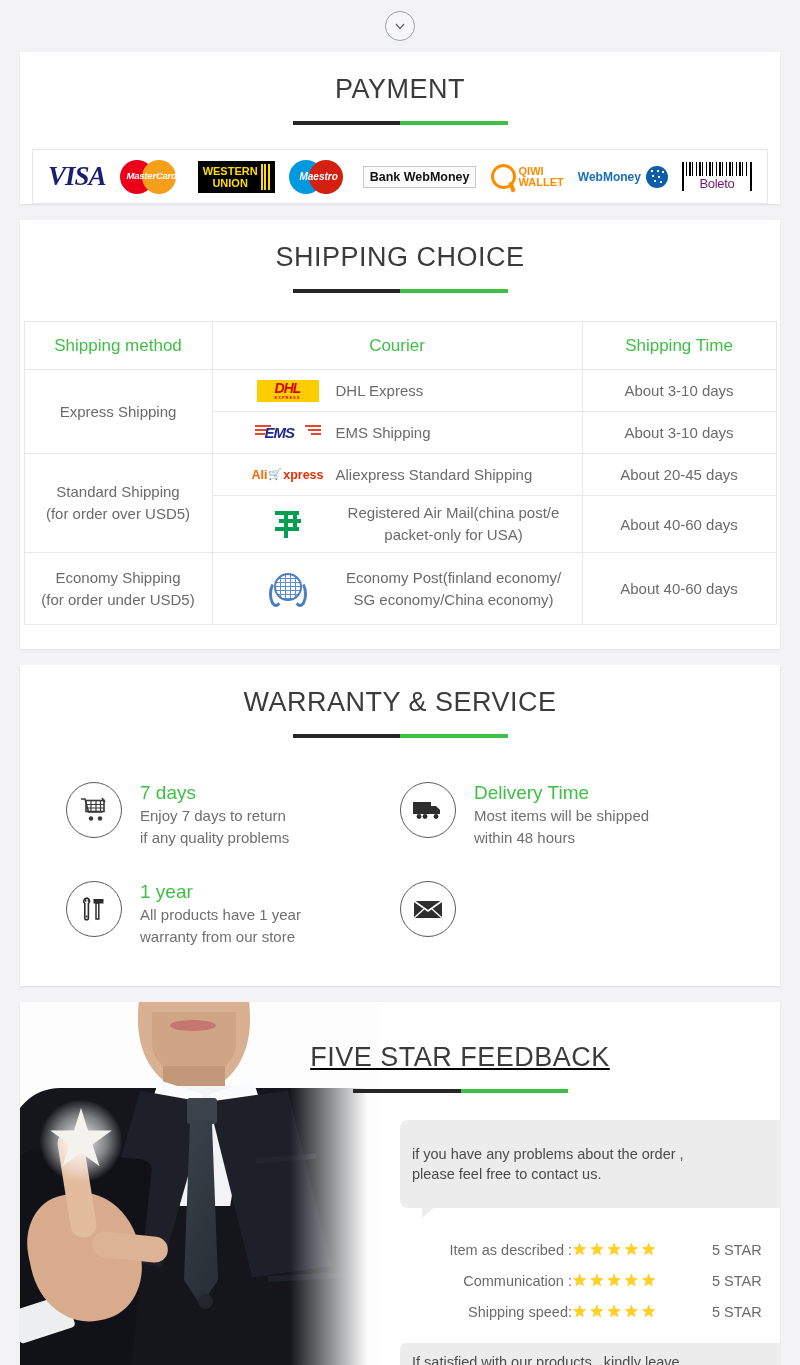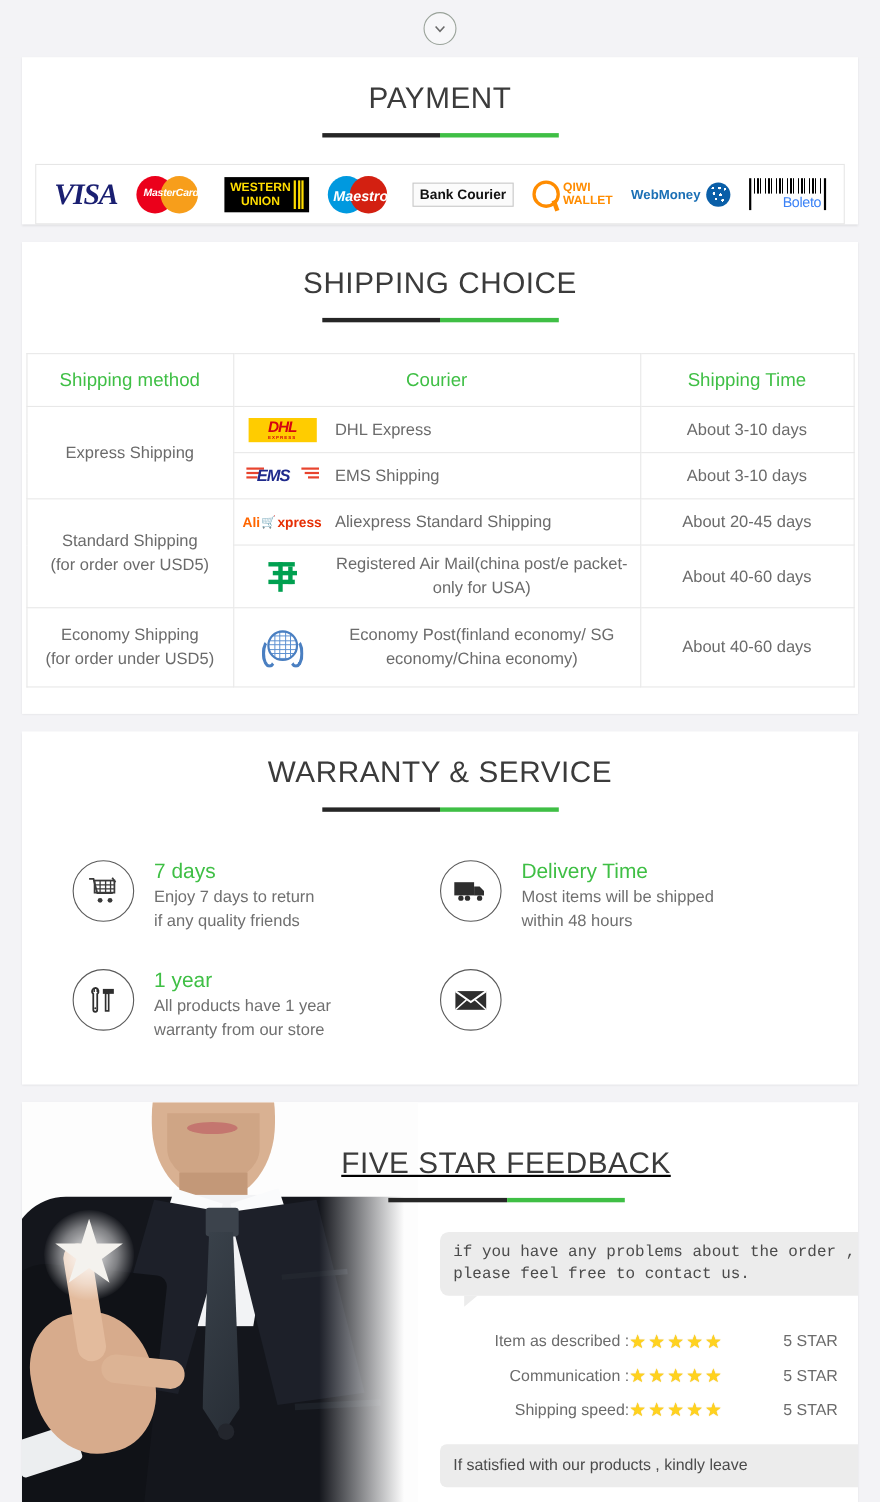--- a/index.html
+++ b/index.html
@@ -90,21 +90,21 @@
   }
   .wu .wt { color:#ffdd00; font-weight:bold; font-size:11px; line-height:12px; text-align:center; }
   .wu .bars { display:flex; gap:1.5px; }
   .wu .bars i { display:block; width:2px; height:26px; background:#ffdd00; }
   .maestro { position:relative; width:60px; height:34px; }
   .maestro .m1, .maestro .m2 { position:absolute; top:0; width:34px; height:34px; border-radius:50%; }
   .maestro .m1 { left:0; background:#0099df; }
   .maestro .m2 { left:20px; background:#d32011; }
   .maestro .mtxt {
     position:absolute; left:0; top:11px; width:60px; text-align:center;
-    color:#fff; font-size:13px; font-style:italic; font-weight:bold; z-index:3;
+    color:#fff; font-size:10px; font-style:italic; font-weight:bold; z-index:3;
   }
   .banktransfer {
     border:1px solid #c8c8c8; background:#fbfbfb;
     padding:3px 6px; font-size:12.5px; font-weight:bold; color:#111;
   }
   .qiwi { display:flex; align-items:center; gap:3px; }
   .qiwi .qmark {
     width:25px; height:25px; border-radius:50%;
     border:3.5px solid #ff8c00; position:relative;
   }
@@ -130,21 +130,21 @@
       radial-gradient(circle at 10px 9px, #fff 1.2px, transparent 1.3px),
       radial-gradient(circle at 6px 13px, #fff 1.2px, transparent 1.3px),
       radial-gradient(circle at 12px 14px, #fff 1.2px, transparent 1.3px);
   }
   .boleto { border-left:2px solid #000; border-right:2px solid #000; padding:0 2px; }
   .boleto .bcode {
     height:14px; width:62px;
     background: repeating-linear-gradient(to right,
       #000 0 1px, #fff 1px 3px, #000 3px 5px, #fff 5px 6px, #000 6px 7px, #fff 7px 10px);
   }
-  .boleto .btxt { font-size:13px; color:#3b82f6; text-align:right; line-height:15px; letter-spacing:-0.3px;}
+  .boleto .btxt { font-size:13px; color:#701a75; text-align:center; line-height:15px; letter-spacing:-0.3px;}
 
   
   .ship-card { padding-bottom: 24px; }
   table.ship {
     width: 752px;
     margin: 28px auto 0 auto;
     border-collapse: collapse;
     table-layout: fixed;
   }
   table.ship th, table.ship td {
@@ -163,21 +163,21 @@
   .col-method { width: 188px; }
   .col-courier { width: 370px; }
   .col-time { width: 194px; }
 
   td.method { font-size: 15px; line-height: 22px; padding: 6px 12px; }
   td.courier {
     text-align: left;
     padding: 6px 10px 6px 6px;
     height: 42px;
   }
-  .courier-inner { display:flex; align-items:center; gap:10px; }
+  .courier-inner { display:flex; align-items:center; gap:10px;margin-left:31px; }
   .courier-logo { width:76px; min-width:76px; display:flex; align-items:center; justify-content:center; }
   .courier-name { line-height: 22px; font-size: 15px; color:#6b6b6b; }
   td.time { font-size:15px; }
 
   
   .dhl { width:62px; height:22px; background:#ffcc00; position:relative; display:flex; flex-direction:column; justify-content:center;}
   .dhl .dtext { font-style:italic; font-weight:bold; color:#d40511; font-size:14px; text-align:center; letter-spacing:-1px; line-height:13px;}
   .dhl .dsub { font-size:4px; color:#d40511; text-align:center; letter-spacing:1px; font-weight:bold;}
   .ems { width:66px; height:24px; position:relative; }
   .ems .etext {
@@ -241,22 +241,22 @@
   .fb-photo {
     position:absolute; left:0; top:0; width:360px; height:390px; overflow:hidden;
     background:#fdfdfd;
   }
   .fb-title { position: relative; z-index: 5; text-decoration: underline; }
   .fb-title .sec-title { padding-top: 40px; padding-left: 120px; }
   .fb-title .title-rule { margin-left: calc(50% + 60px - 107px); }
 
   .fb-right { position:absolute; left:380px; top:118px; width:398px; z-index:5; }
   .bubble {
-    background:#ececec; border-radius:8px; padding:9px 12px;
-    color:#4b4b4b; font-size:14.5px; line-height:20px; position:relative;font-family:Liberation Mono, monospace;
+    background:#ececec; border-radius:8px; padding:24px 12px;
+    color:#4b4b4b; font-size:14.5px; line-height:20px; position:relative;
   }
   .bubble:after {
     content:''; position:absolute; left:22px; bottom:-10px;
     border-width:10px 12px 0 0; border-style:solid;
     border-color:#ececec transparent transparent transparent;
   }
   .ratings { margin-top: 26px; }
   .rate-row {
     display:flex; align-items:center; height:31px;text-align:right;
   }
@@ -350,21 +350,21 @@
 
       <div class="logo">
         <div class="maestro">
           <span class="m1"></span>
             <span class="m2"></span>
           <span class="mtxt">Maestro</span>
         </div>
       </div>
 
       <div class="logo">
-        <span class="banktransfer">Bank Courier</span>
+        <span class="banktransfer">Bank WebMoney</span>
       </div>
 
       <div class="logo">
         <div class="qiwi">
           <span class="qmark"></span>
           <span class="qt">
             <span>QIWI</span>
             <span>WALLET</span>
           </span>
         </div>
@@ -522,21 +522,21 @@
             <rect x="7" y="4.5" width="18" height="11" fill="none" stroke="#3a3a3a" stroke-width="1.6"></rect>
             <path d="M7 8.5 h18 M7 12 h18 M12 4.5 v11 M17 4.5 v11 M21.5 4.5 v11" stroke="#3a3a3a" stroke-width="1.2"></path>
             <path d="M23 2 L26 6" stroke="#3a3a3a" stroke-width="1.6"></path>
             <circle cx="12" cy="22.5" r="2.2" fill="#3a3a3a"></circle>
             <circle cx="21" cy="22.5" r="2.2" fill="#3a3a3a"></circle>
           </svg>
         </div>
         <div class="warr-text">
           <div class="warr-head">7 days</div>
           <div class="warr-body">Enjoy 7 days to return</div>
-          <div class="warr-body">if any quality friends</div>
+          <div class="warr-body">if any quality problems</div>
         </div>
       </div>
 
       <div class="warr-item">
         <div class="warr-circle">
           <svg width="32" height="24" viewBox="0 0 32 24" aria-hidden="true">
             <rect x="1" y="4" width="18" height="12" fill="#2e2e2e"></rect>
             <path d="M19 8 h5 l4 4 v4 h-9 z" fill="#2e2e2e"></path>
             <circle cx="7" cy="18.5" r="2.4" fill="#2e2e2e"></circle>
             <circle cx="13" cy="18.5" r="2.4" fill="#2e2e2e"></circle>

